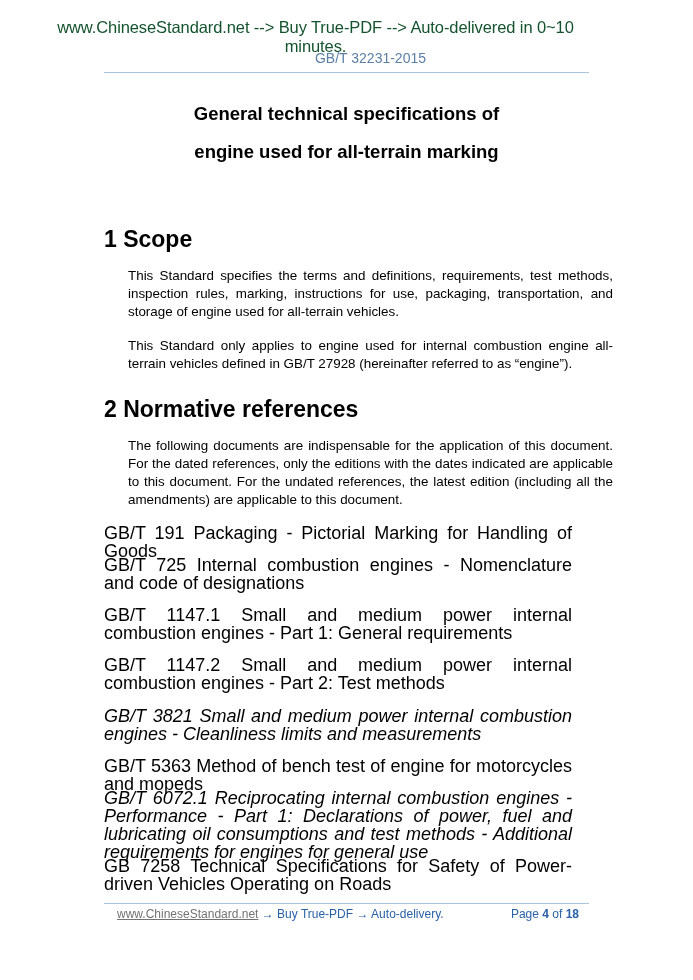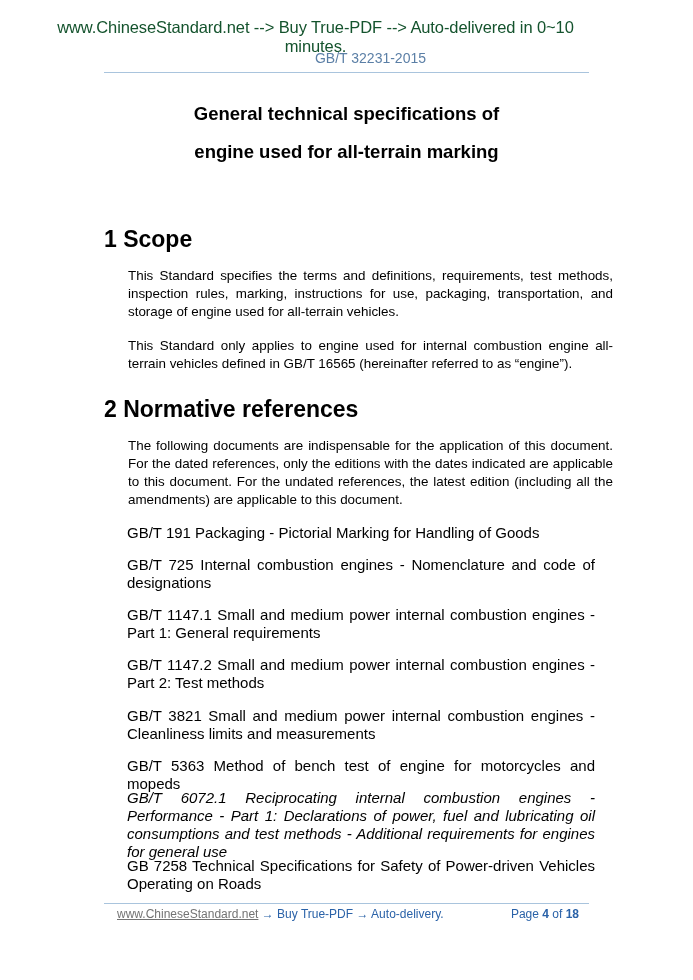--- a/index.html
+++ b/index.html
@@ -64,23 +64,23 @@
       position: absolute;
       left: 104px;
       width: 485px;
       font-size: 13.4px;
       line-height: 18px;
       text-align: justify;
       margin-left: 24px;
     }
     .ref {
       position: absolute;
-      left: 127px;
+      left: 104px;
       width: 468px;
-      font-size: 15px;
+      font-size: 18px;
       line-height: 18px;
       text-align: justify;
     }
     .footer-rule {
       position: absolute;
       top: 903px;
       left: 104px;
       width: 485px;
       height: 0;
       border-top: 1px solid #a9c4dd;
@@ -110,30 +110,30 @@
 
 <div class="banner">www.ChineseStandard.net --&gt; Buy True-PDF --&gt; Auto-delivered in 0~10 minutes.</div>
 <div class="doc-code">GB/T 32231-2015</div>
 <div class="header-rule"></div>
 
 <div class="title l1">General technical specifications of</div>
 <div class="title l2">engine used for all-terrain marking</div>
 
 <div class="section-heading" style="top:226px;">1 Scope</div>
 <div class="para" style="top:267px;">This Standard specifies the terms and definitions, requirements, test methods, inspection rules, marking, instructions for use, packaging, transportation, and storage of engine used for all-terrain vehicles.</div>
-<div class="para" style="top:337px;">This Standard only applies to engine used for internal combustion engine all-terrain vehicles defined in GB/T 16565 (hereinafter referred to as “engine”).</div>
+<div class="para" style="top:337px;">This Standard only applies to engine used for internal combustion engine all-terrain vehicles defined in GB/T 27928 (hereinafter referred to as “engine”).</div>
 
 <div class="section-heading" style="top:396px;">2 Normative references</div>
 <div class="para" style="top:437px;">The following documents are indispensable for the application of this document. For the dated references, only the editions with the dates indicated are applicable to this document. For the undated references, the latest edition (including all the amendments) are applicable to this document.</div>
 
 <div class="ref" style="top:524px;">GB/T 191 Packaging - Pictorial Marking for Handling of Goods</div>
 <div class="ref" style="top:556px;">GB/T 725 Internal combustion engines - Nomenclature and code of designations</div>
 <div class="ref" style="top:606px;">GB/T 1147.1 Small and medium power internal combustion engines - Part 1: General requirements</div>
 <div class="ref" style="top:656px;">GB/T 1147.2 Small and medium power internal combustion engines - Part 2: Test methods</div>
-<div class="ref" style="top:707px;">GB/T 3821 Small and medium power internal combustion engines - Cleanliness limits and measurements</div>
+<div class="ref" style="top:707px;font-style:italic;">GB/T 3821 Small and medium power internal combustion engines - Cleanliness limits and measurements</div>
 <div class="ref" style="top:757px;">GB/T 5363 Method of bench test of engine for motorcycles and mopeds</div>
 <div class="ref" style="top:789px;font-style:italic;">GB/T 6072.1 Reciprocating internal combustion engines - Performance - Part 1: Declarations of power, fuel and lubricating oil consumptions and test methods - Additional requirements for engines for general use</div>
 <div class="ref" style="top:857px;">GB 7258 Technical Specifications for Safety of Power-driven Vehicles Operating on Roads</div>
 
 <div class="footer-rule"></div>
 <div class="footer">
   <span class="link">www.ChineseStandard.net</span><span> → Buy True-PDF → Auto-delivery.</span>
   <span class="page"><span>Page </span><b>4</b><span> of </span><b>18</b></span>
 </div>
 

